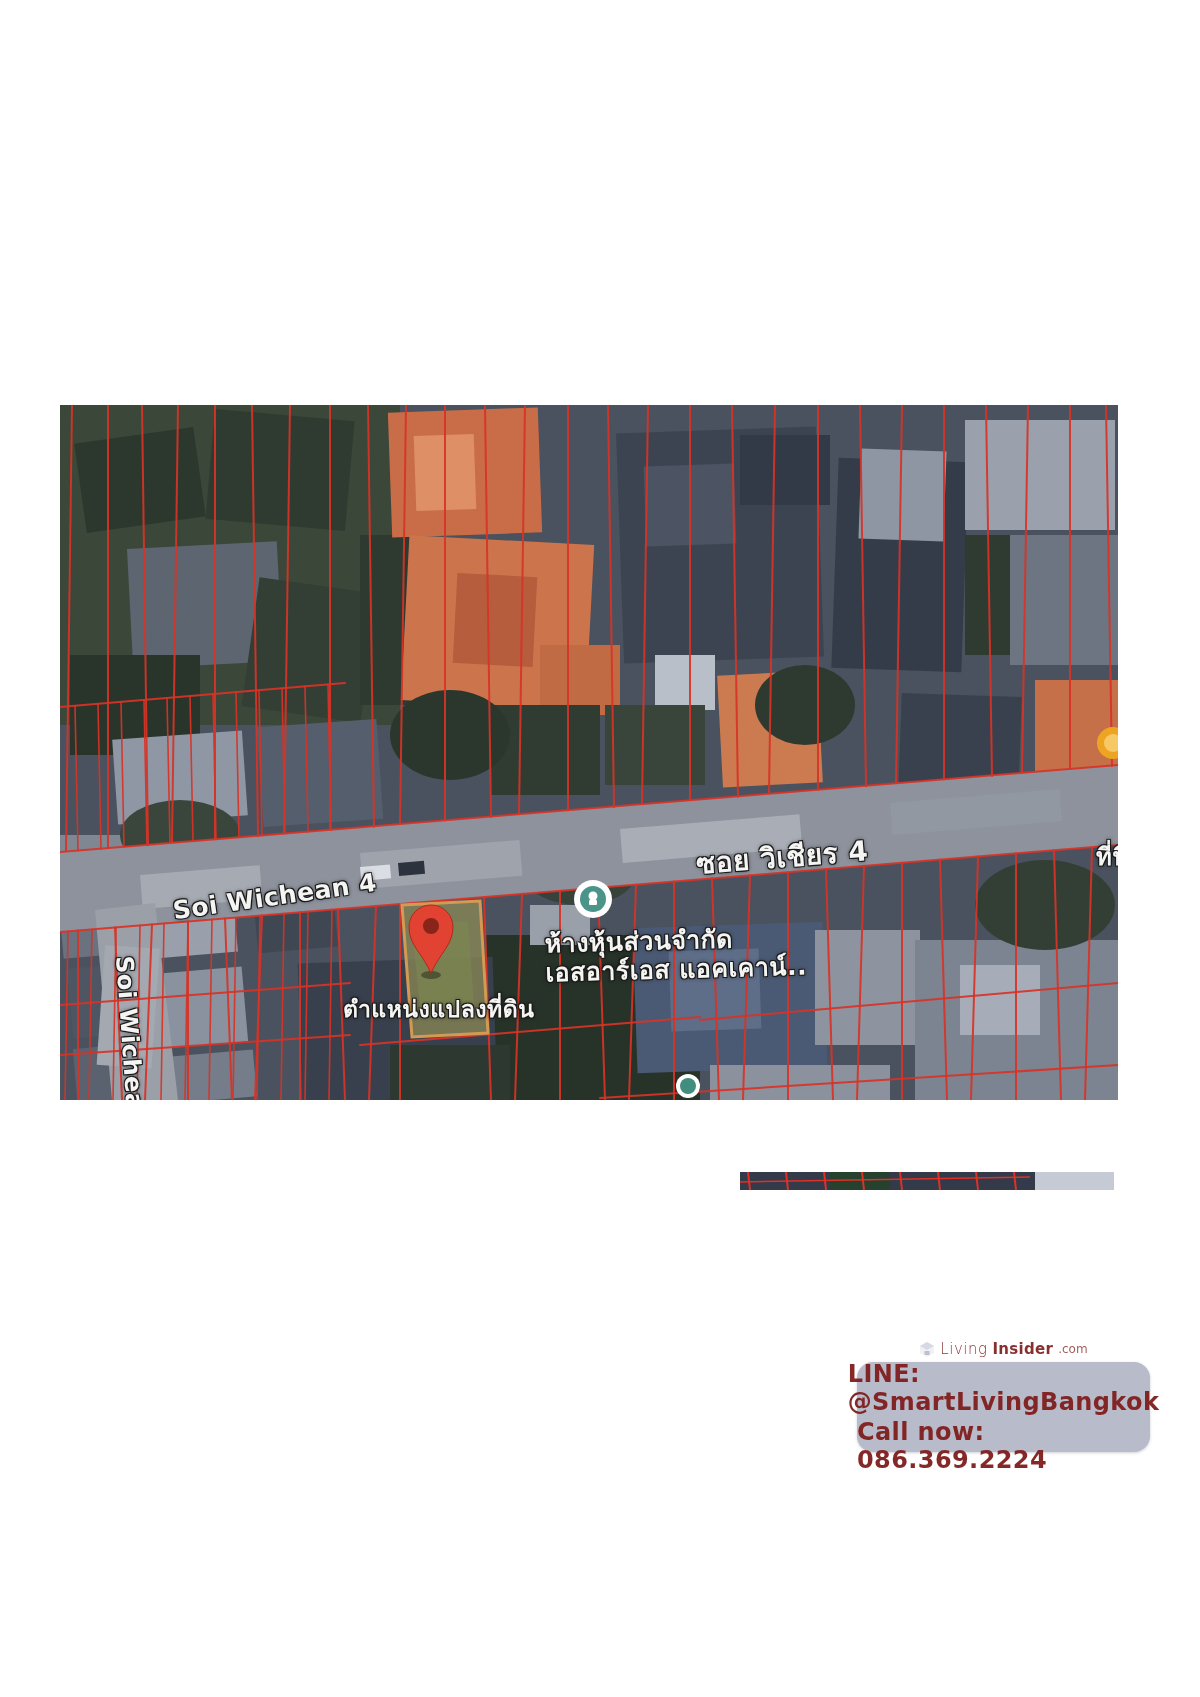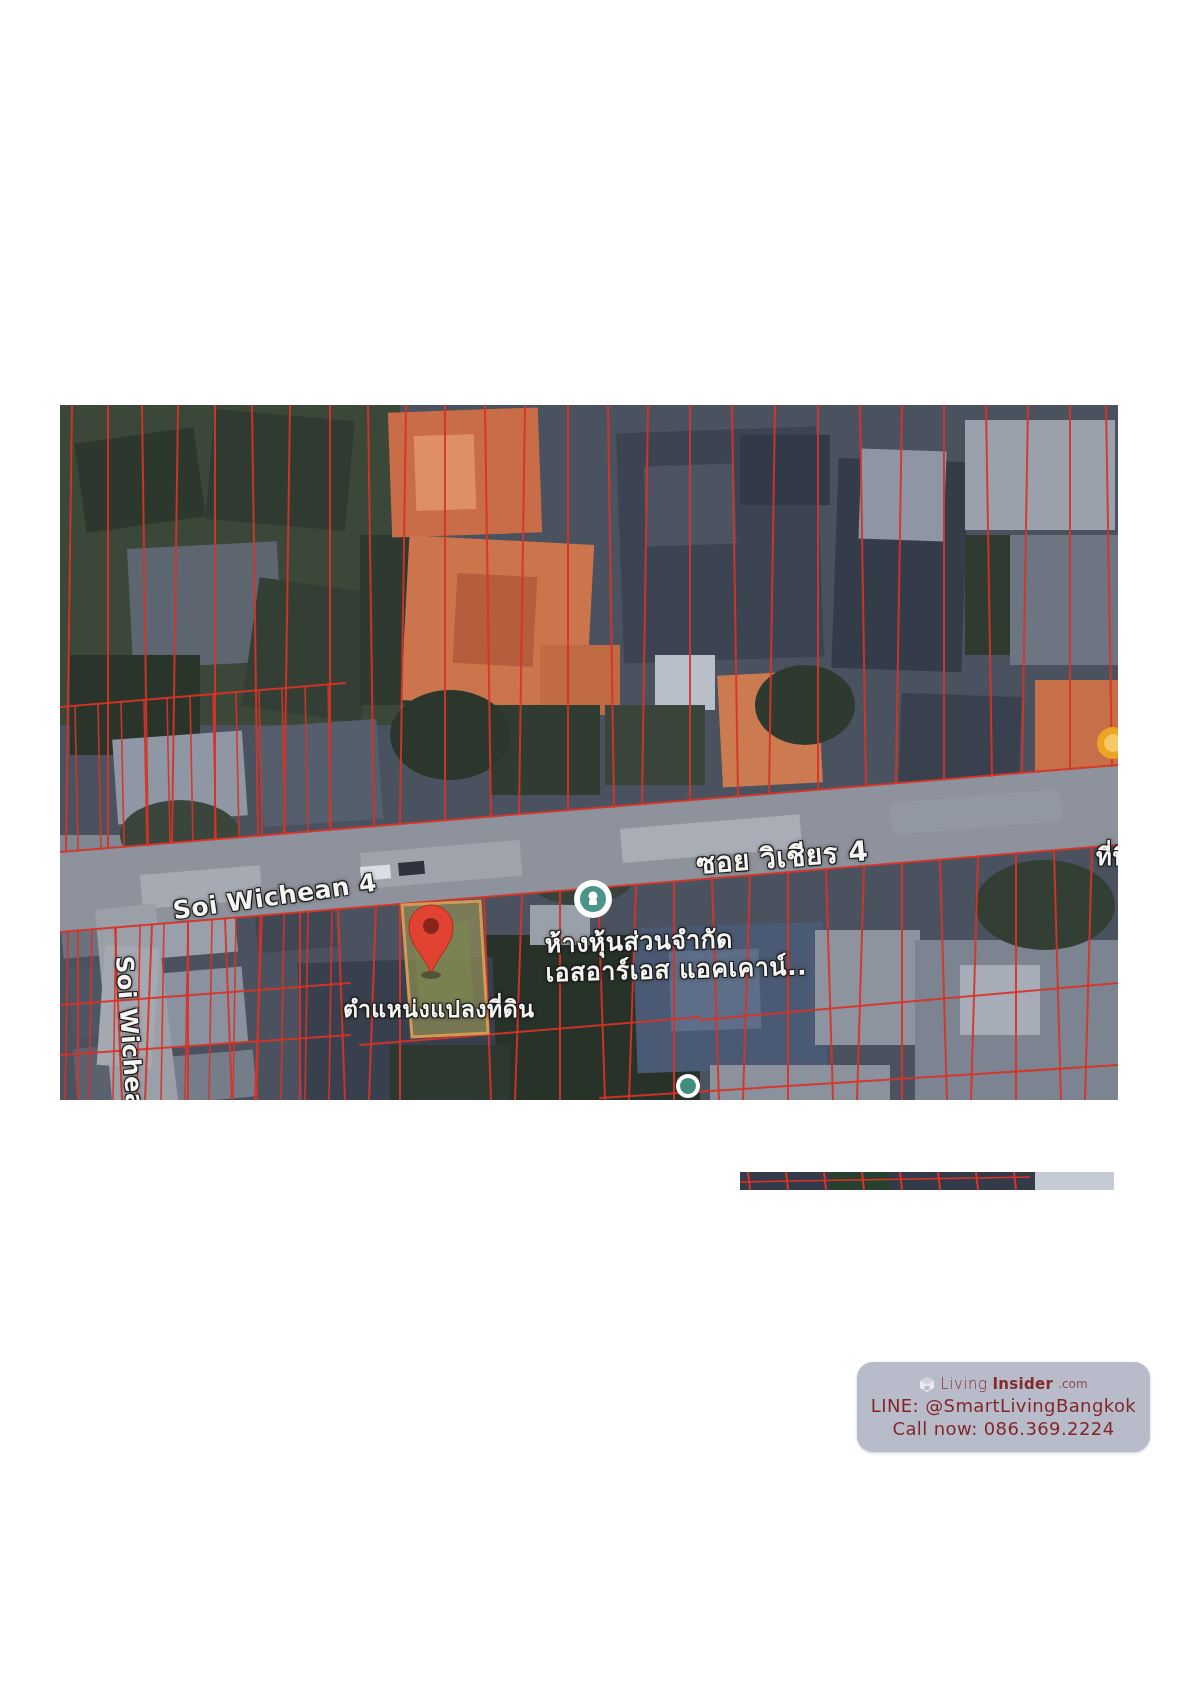--- a/index.html
+++ b/index.html
@@ -28,21 +28,21 @@
 
   
   .wm-card{position:absolute;left:857px;top:1350px;width:293px;height:90px;
            background:#b8bbc9;border-radius:16px;color:#7f1d1d;
            display:flex;flex-direction:column;align-items:center;justify-content:center;
            gap:2px;box-shadow:0 1px 3px rgba(120,122,140,.35);margin-top:12px;}
   .wm-logo{display:flex;align-items:center;gap:5px;font-size:15px;opacity:.92;}
   .wm-logo .lt{font-weight:300;letter-spacing:.5px;}
   .wm-logo .bd{font-weight:bold;letter-spacing:.3px;}
   .wm-logo .tld{font-size:12px;opacity:.8;align-self:flex-end;margin-bottom:2px;}
-  .wm-line{font-size:18px;font-weight:400;letter-spacing:.4px;opacity:.95;}
+  .wm-line{font-size:24px;font-weight:700;letter-spacing:.4px;opacity:.95;}
 </style>
 </head>
 <body>
 
 <div class="map-wrap">
   <svg class="base" id="mapSvg" width="1058" height="695" viewBox="0 0 1058 695">
       <g>
         <rect x="0" y="0" width="1058" height="695" fill="#49525f"></rect>
         <rect x="-5" y="-5" width="345" height="325" fill="#3a4738" transform="rotate(0 167.5 157.5)"></rect>
         <rect x="20" y="30" width="120" height="90" fill="#2c382e" transform="rotate(-8 80 75)"></rect>

